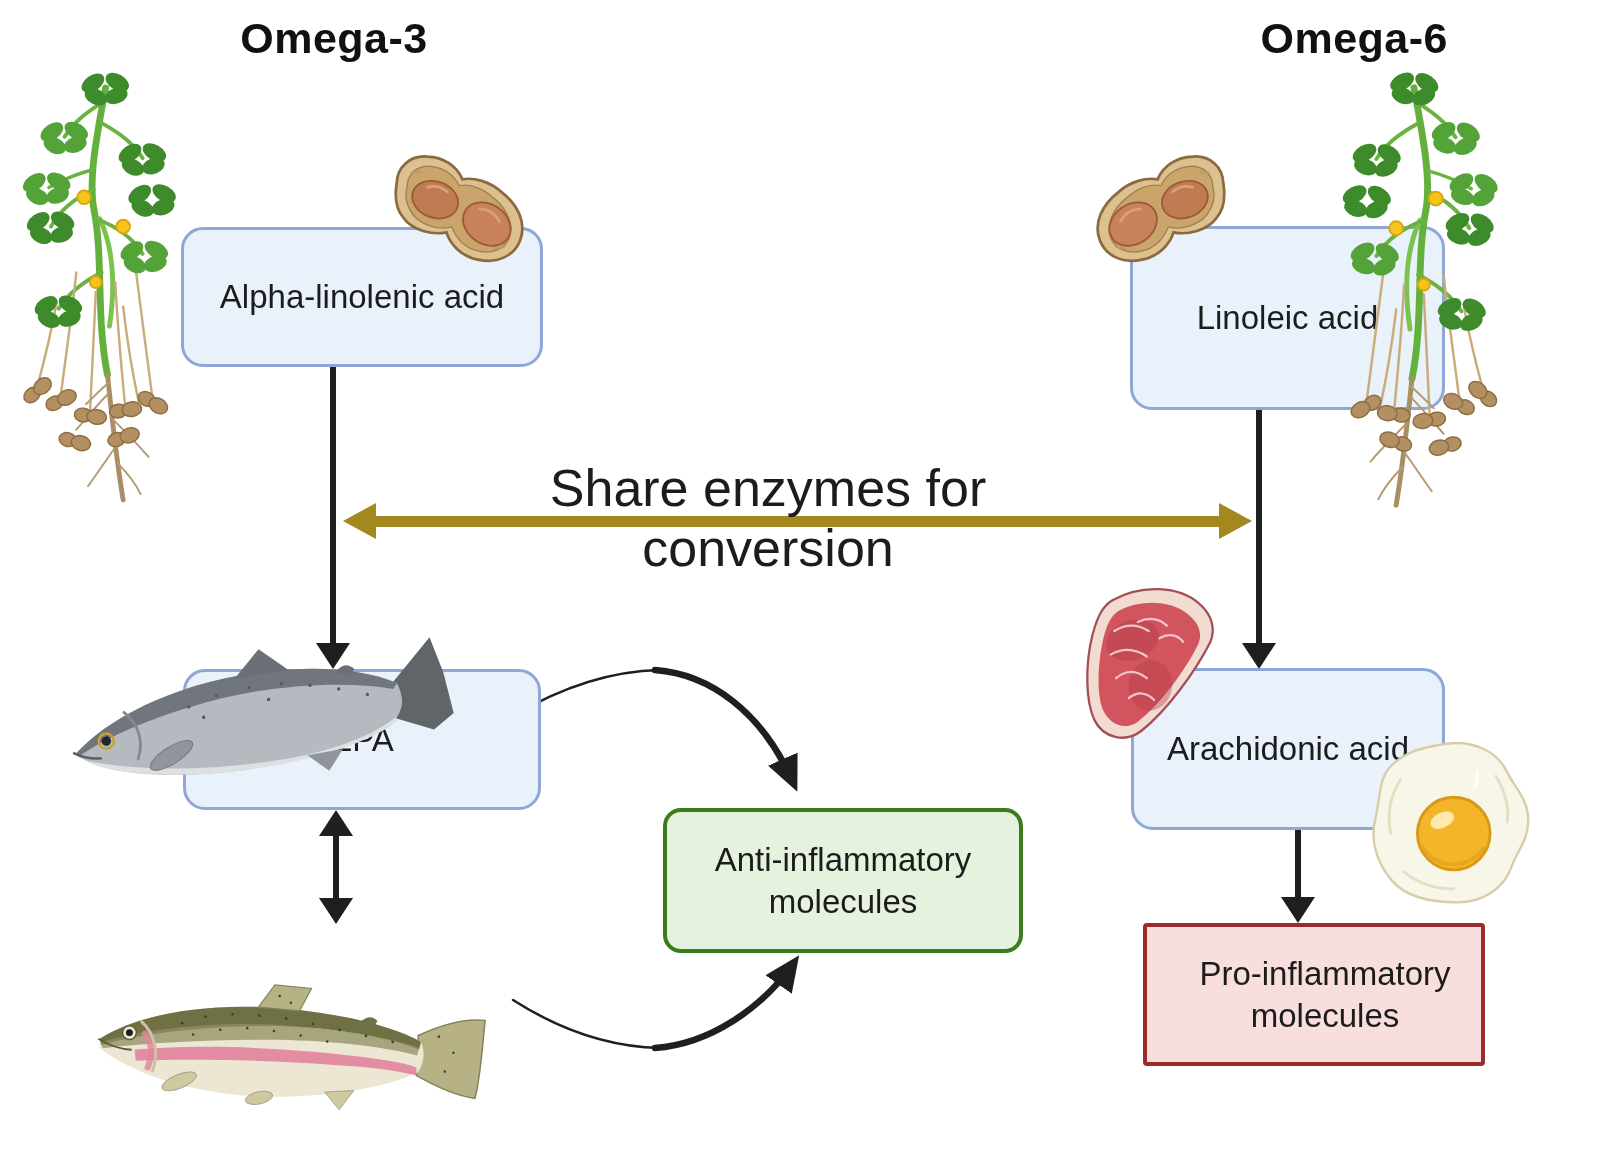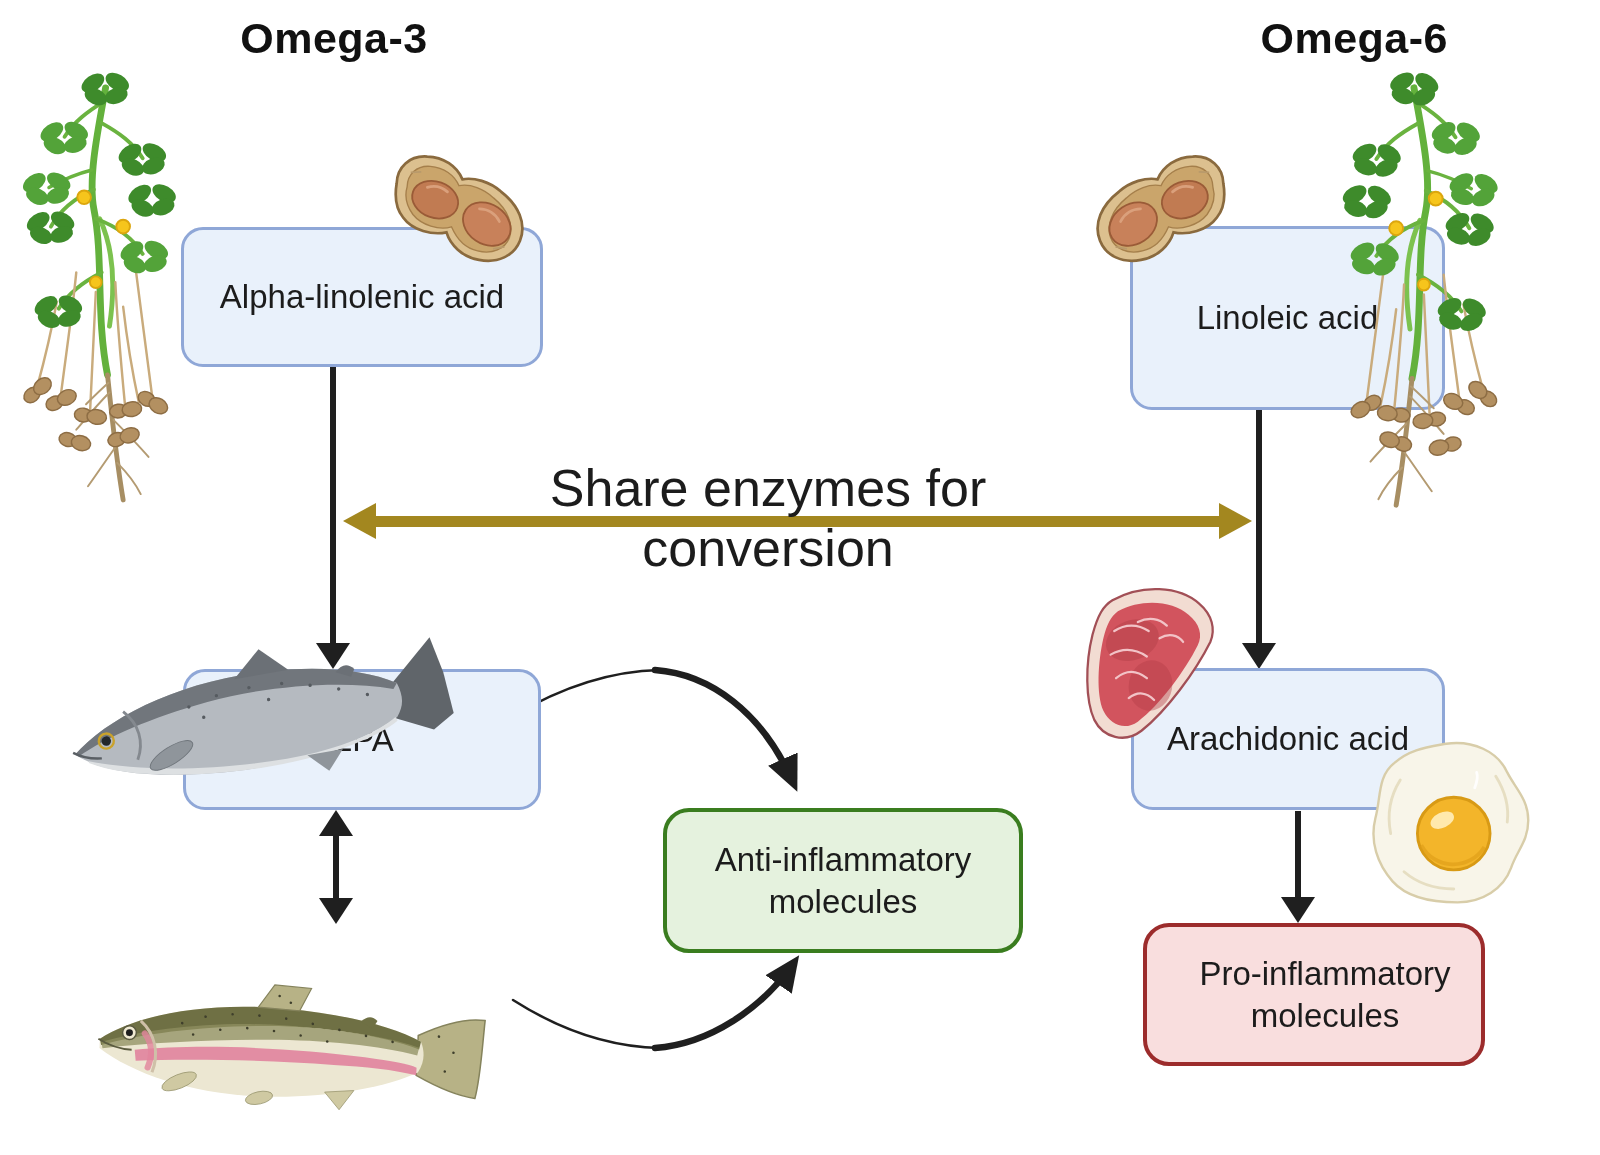--- a/index.html
+++ b/index.html
@@ -10,22 +10,22 @@
   .title {
     position:absolute; font-size:43px; font-weight:bold; color:#111;
     text-align:center; width:360px; letter-spacing:0.5px;
   }
   .box {
     position:absolute; display:flex; align-items:center; justify-content:center;
     text-align:center; font-size:33px; line-height:1.25; border-radius:22px;
     box-sizing:border-box; padding:4px 10px;margin-left:28px;
   }
   .box.blue  { background:#e9f1fb; border:3px solid #8fa7d7; }
-  .box.green { background:#e5f2de; border:4px solid #3a7d1f; border-radius:26px; }
-  .box.red   { background:#f9dede; border:4px solid #9c2c2c; border-radius:26px;padding-left:32px; }
+  .box.green { background:#e5f2de; border:4px solid #3a7d1f; border-radius:18px; }
+  .box.red   { background:#f9dede; border:4px solid #9c2c2c; border-radius:4px;padding-left:32px; }
   .share-label { position:absolute; left:468px; top:458px; width:600px; text-align:center; font-size:52px; }
   .vline { position:absolute; width:6px; background:#1f1f1f; }
   .ah { position:absolute; width:0; height:0; }
   .ah-down { border-left:17px solid transparent; border-right:17px solid transparent; border-top:26px solid #1f1f1f; }
   .ah-up   { border-left:17px solid transparent; border-right:17px solid transparent; border-bottom:26px solid #1f1f1f; }
   .olive-bar { position:absolute; left:374px; top:516px; width:847px; height:11px; background:#a3871f; }
   .olive-left  { position:absolute; left:343px; top:503px; width:0; height:0;
                  border-top:18px solid transparent; border-bottom:18px solid transparent; border-right:33px solid #a3871f; }
   .olive-right { position:absolute; left:1219px; top:503px; width:0; height:0;
                  border-top:18px solid transparent; border-bottom:18px solid transparent; border-left:33px solid #a3871f; }
@@ -248,21 +248,21 @@
 
   <div class="box blue" style="left:153px; top:227px; width:362px; height:140px;">
     <span>Alpha-linolenic acid</span>
   </div>
   <div class="box blue" style="left:1102px; top:226px; width:315px; height:184px;">
     <span>Linoleic acid</span>
   </div>
   <div class="box blue" style="left:155px; top:669px; width:358px; height:141px;">
     <span>EPA</span>
   </div>
-  <div class="box blue" style="left:1103px; top:668px; width:314px; height:142px;">
+  <div class="box blue" style="left:1103px; top:668px; width:314px; height:162px;">
     <span>Arachidonic acid</span>
   </div>
   <div class="box green" style="left:635px; top:808px; width:360px; height:145px;">
     <span>Anti-inflammatory molecules</span>
   </div>
   <div class="box red" style="left:1115px; top:923px; width:342px; height:143px;">
     <span>Pro-inflammatory molecules</span>
   </div>
 
   <svg class="icon" style="left:6px; top:72px;" width="205" height="440">

